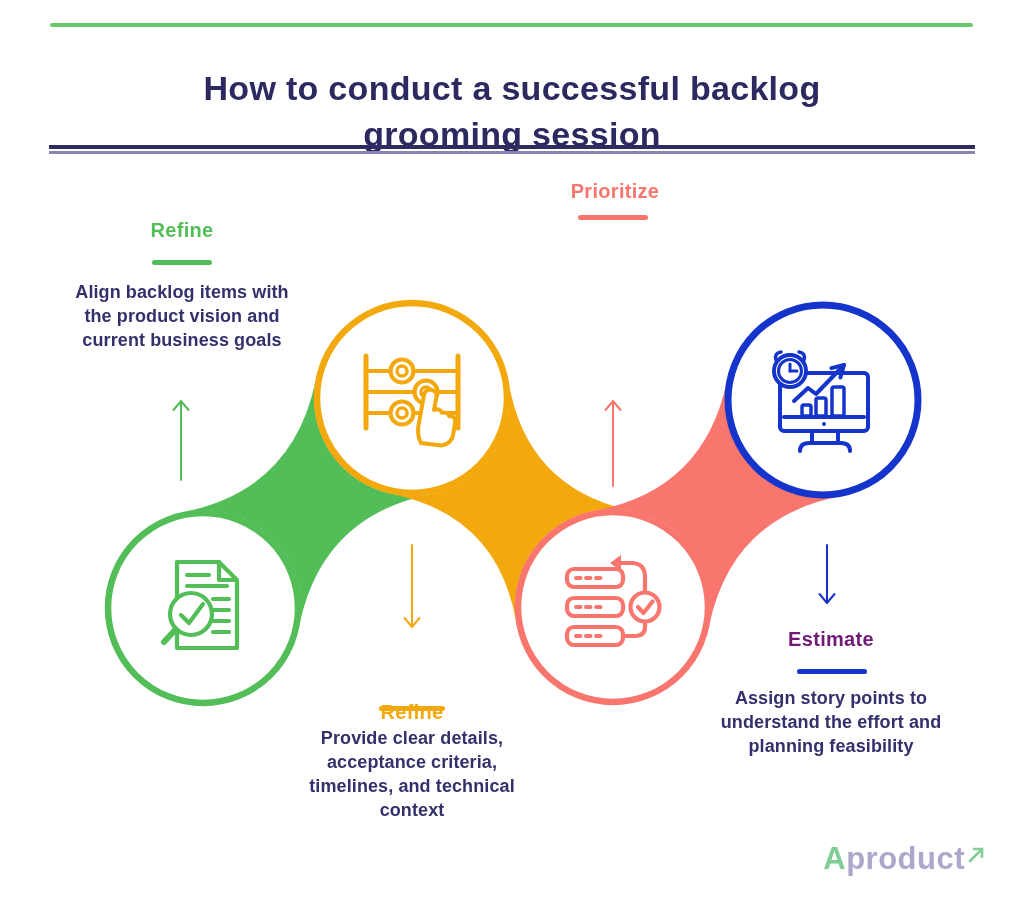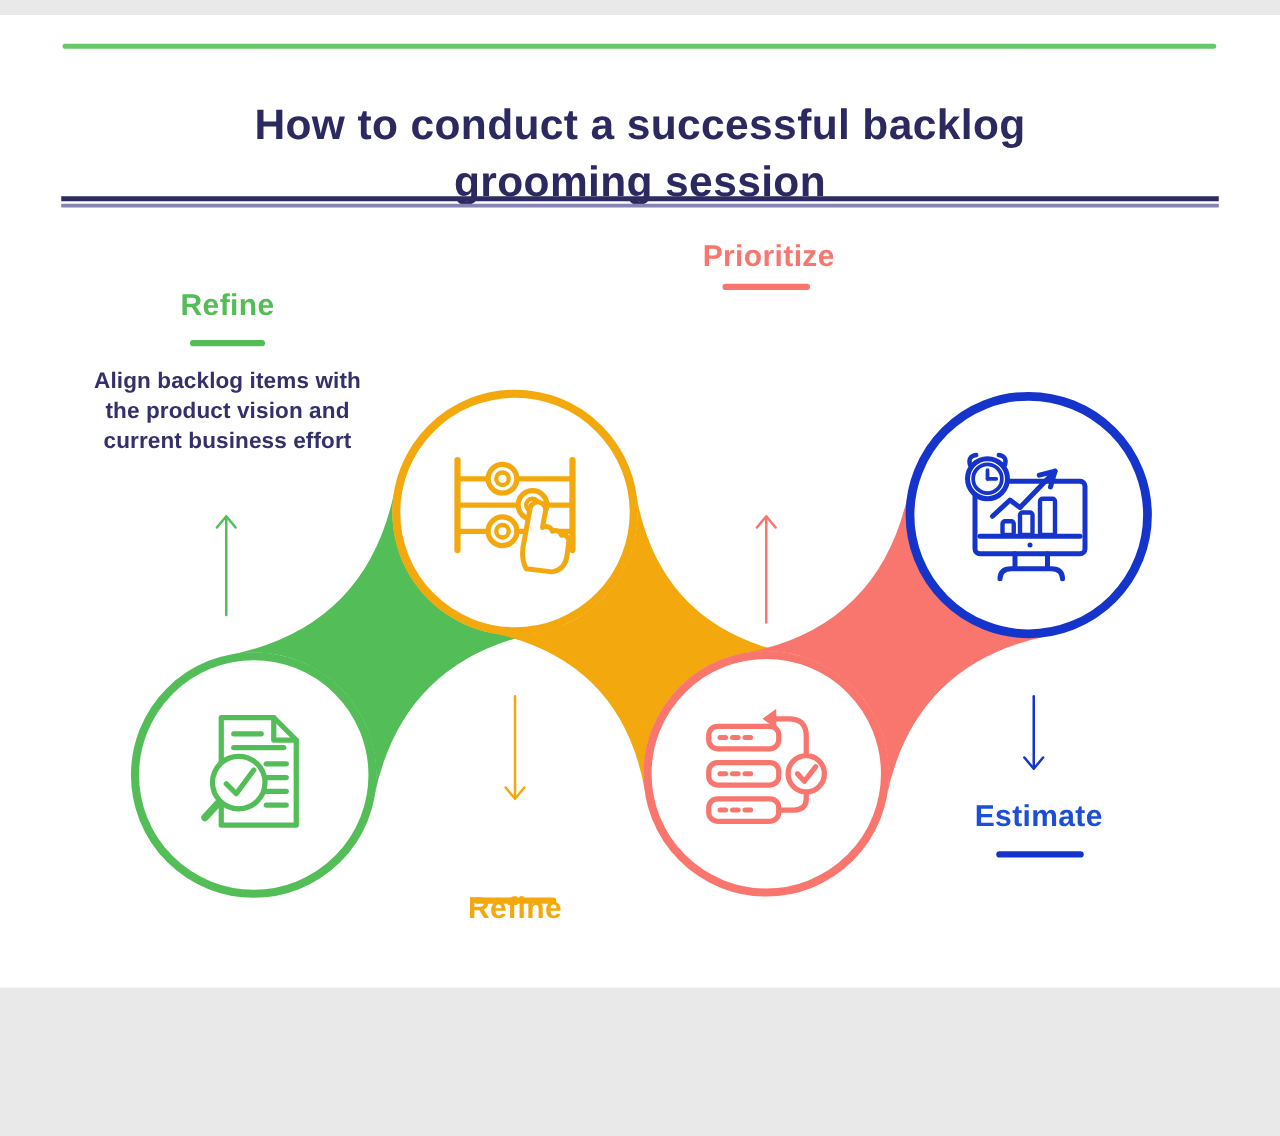--- a/index.html
+++ b/index.html
@@ -1,49 +1,49 @@
 <!DOCTYPE html>
 <html><head>
 <meta charset="utf-8">
 <style>
   html,body{margin:0;padding:0;background:#e9e9e9;}
   .canvas{
-    position:relative;width:1024px;height:778px;margin:12px auto;
+    position:relative;width:1024px;height:909px;margin:0 auto;
     background:#ffffff;overflow:hidden;
     font-family:"Liberation Sans", sans-serif;
   }
   .abs{position:absolute;}
   
   .top-line{left:50px;top:23px;width:923px;height:4px;background:#68C66B;border-radius:2px;}
   .title{
     left:132px;top:42px;width:760px;text-align:center;
     font-size:34px;line-height:46px;font-weight:bold;color:#2B2960;letter-spacing:.3px;
   }
   .rule-a{left:49px;top:145px;width:926px;height:4px;background:#2E2B61;}
   .rule-b{left:49px;top:151px;width:926px;height:2.5px;background:#8784B4;}
   
   .step-heading{
-    text-align:center;font-size:24px;font-weight:bold;letter-spacing:.3px;
+    text-align:center;font-size:20px;font-weight:bold;letter-spacing:.3px;
   }
   .underline{height:4.5px;border-radius:3px;}
   .step-desc{
     text-align:center;font-size:18px;line-height:24px;font-weight:bold;
     color:#33306B;letter-spacing:.1px;
   }
   
   .review-heading{left:102px;top:219px;width:160px;color:#53BE58;}
   .review-underline{left:152px;top:260px;width:60px;background:#53BE58;}
   .review-desc{left:72px;top:280px;width:220px;}
   .prioritize-heading{left:535px;top:180px;width:160px;color:#F8766D;}
   .prioritize-underline{left:578px;top:215px;width:70px;background:#F8766D;}
   .prioritize-desc{left:531px;top:235px;width:165px;}
   .refine-heading{left:332px;top:701px;width:160px;color:#F3A90E;}
   .refine-underline{left:379px;top:706px;width:66px;background:#F3A90E;}
   .refine-desc{left:300px;top:726px;width:224px;}
-  .estimate-heading{left:751px;top:628px;width:160px;color:#1d4ed8;}
+  .estimate-heading{left:751px;top:628px;width:160px;color:#701a75;}
   .estimate-underline{left:797px;top:669px;width:70px;background:#1434CB;height:5px;}
   .estimate-desc{left:714px;top:686px;width:234px;}
   
   .diagram{left:0;top:0;width:1024px;height:909px;}
   
   .logo{right:38px;top:841px;font-size:31px;font-weight:bold;color:#A8A4C9;
         letter-spacing:.5px;display:flex;align-items:center;opacity:.95;}
   .logo .accent{color:#7CCB90;}
   .logo svg{margin-left:2px;margin-bottom:10px;}
 </style>
@@ -158,30 +158,32 @@
       </g>
       <g stroke="#1434CB">
         <path d="M827,545 V602"></path>
           <path d="M819.5,594 L827,603 L834.5,594"></path>
       </g>
     </g>
   </svg>
 
   <div class="abs step-heading review-heading">Refine</div>
   <div class="abs underline review-underline"></div>
-  <div class="abs step-desc review-desc">Align backlog items with the product vision and current business effort</div>
+  <div class="abs step-desc review-desc">Align backlog items with the product vision and current business goals</div>
 
   <div class="abs step-heading prioritize-heading">Prioritize</div>
   <div class="abs underline prioritize-underline"></div>
 
   <div class="abs step-heading refine-heading">Refine</div>
   <div class="abs underline refine-underline"></div>
+  <div class="abs step-desc refine-desc">Provide clear details, acceptance criteria, timelines, and technical context</div>
 
   <div class="abs step-heading estimate-heading">Estimate</div>
   <div class="abs underline estimate-underline"></div>
+  <div class="abs step-desc estimate-desc">Assign story points to understand the effort and planning feasibility</div>
 
   <div class="abs logo">
     <span class="accent">A</span>
       <span>product</span>
     <svg width="19" height="19" viewBox="0 0 19 19" fill="none" stroke="#7CCB90" stroke-width="2.6" stroke-linecap="round" stroke-linejoin="round">
       <path d="M3,16 L15,4"></path>
         <path d="M7,4 H15 V12"></path>
     </svg>
   </div>
 

